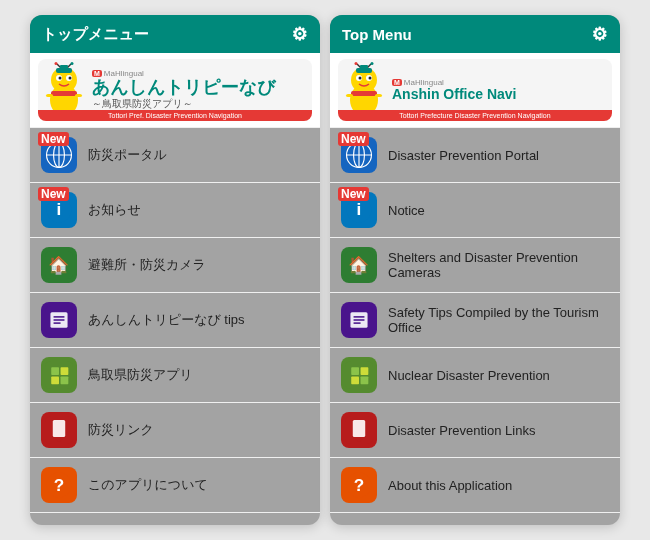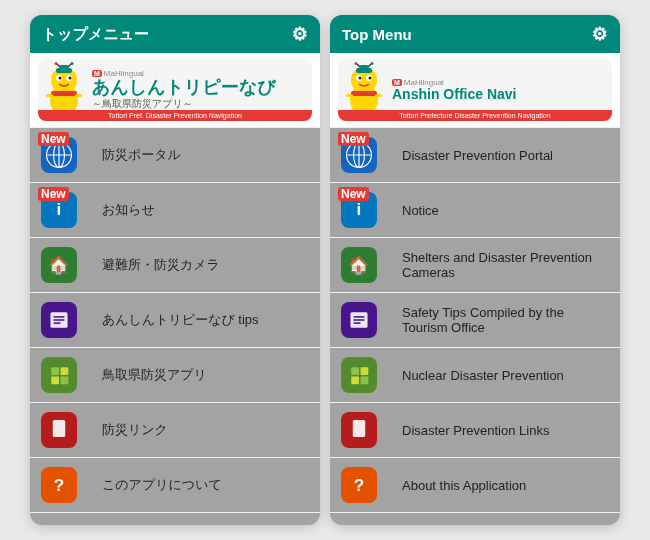--- a/index.html
+++ b/index.html
@@ -153,21 +153,20 @@
       border-radius: 8px;
       display: flex;
       align-items: center;
       justify-content: center;
       font-size: 18px;
     }
     .menu-label {
       font-size: 13px;
       color: #222;
       flex: 1;
-      margin-left: 14px;
     }
     
     .ic-portal { background: #1565C0; }
     .ic-notice { background: #0277BD; }
     .ic-shelter { background: #2E7D32; }
     .ic-safety { background: #4A148C; }
     .ic-nuclear { background: #558B2F; }
     .ic-links { background: #B71C1C; }
     .ic-about { background: #E65100; }
   </style>

